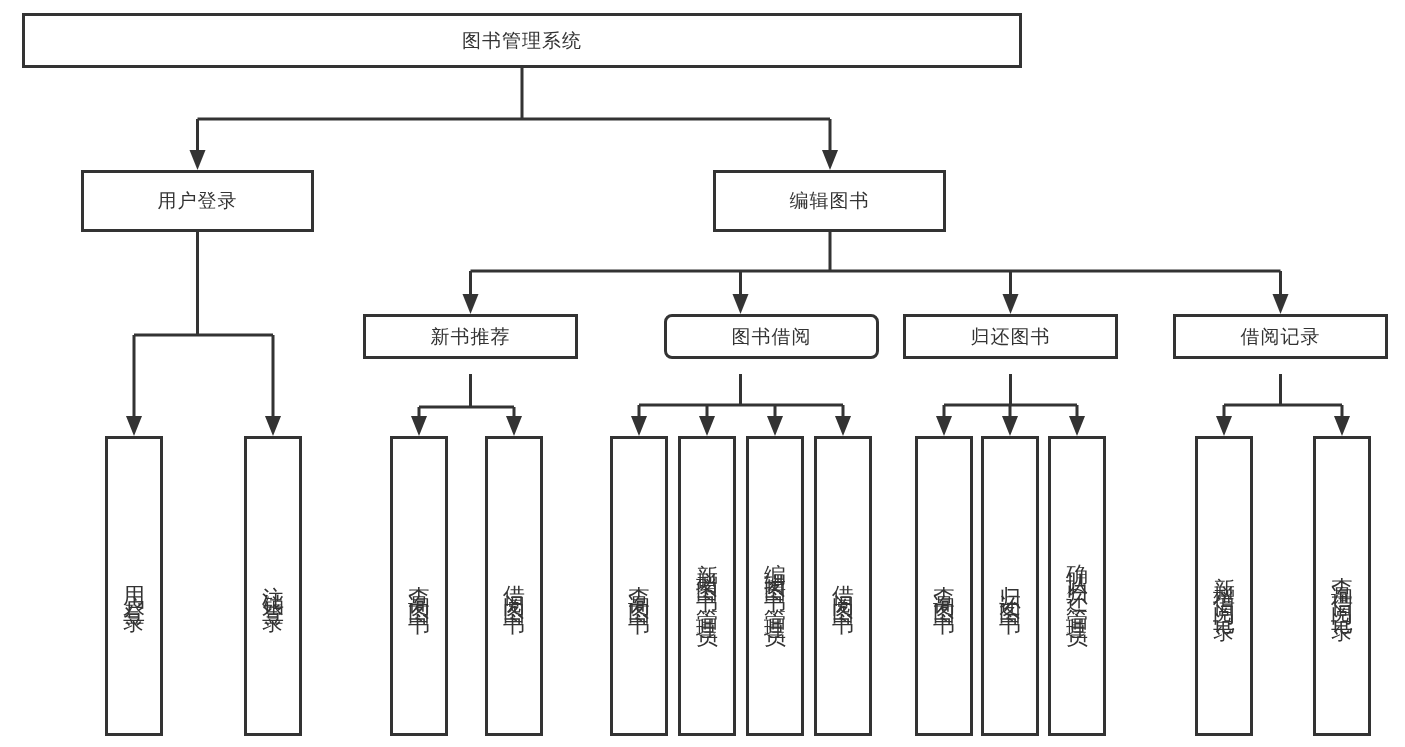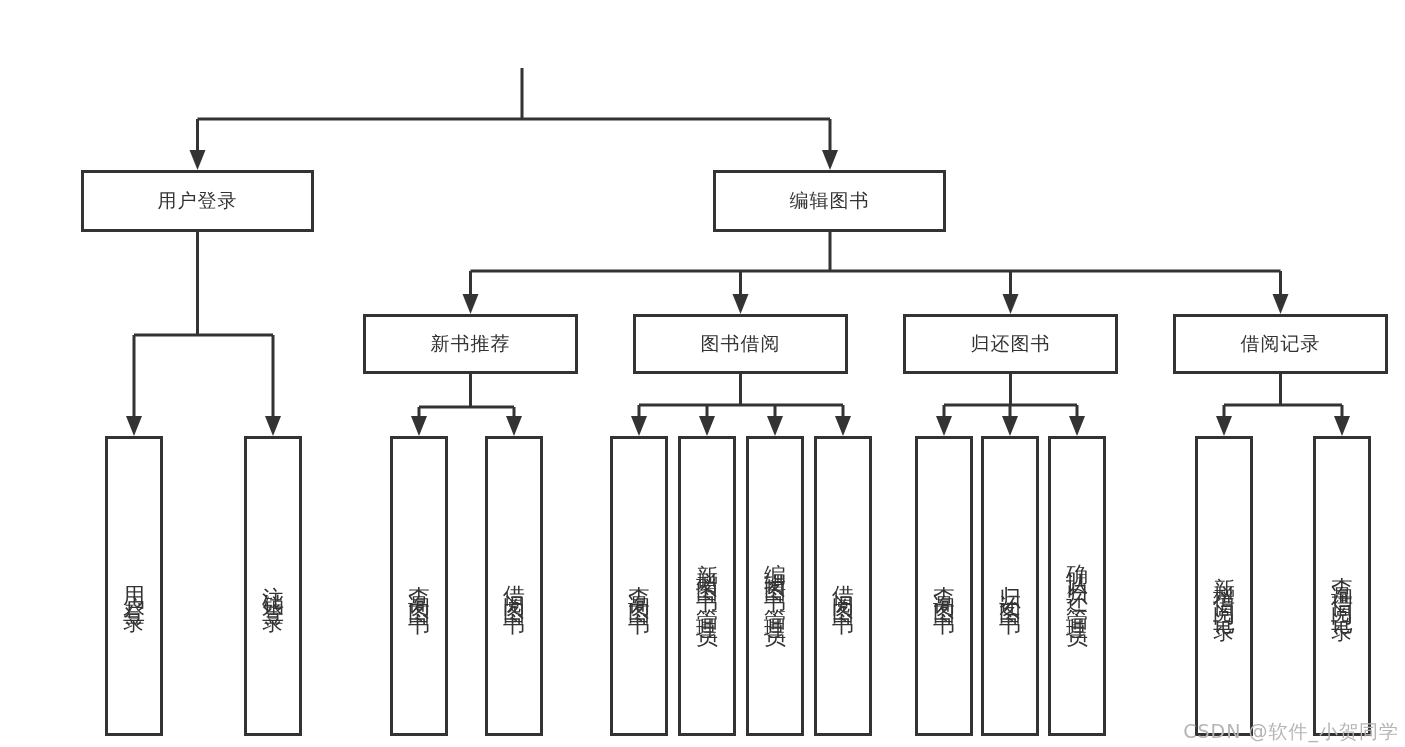--- a/index.html
+++ b/index.html
@@ -36,21 +36,21 @@
     z-index: 2;
   }
   .hnode {
     font-size: 19px;
     letter-spacing: 1px;
   }
   .root-node {
     left: 22px; top: 13px; width: 1000px; height: 55px;
   }
   .l2 { top: 170px; width: 233px; height: 62px; }
-  .l3 { top: 314px; width: 215px; height: 60px; }
+  .l3 { top: 314px; width: 215px; height: 45px; }
   .vnode {
     top: 436px; width: 58px; height: 300px;
   }
   .vnode .vtext {
     writing-mode: vertical-rl;
     text-orientation: mixed;
     font-size: 22px;
     letter-spacing: 9px;
     line-height: 1;
     color: #333333;
@@ -103,32 +103,35 @@
       <polygon points="767,416 783,416 775,436"></polygon>
       <polygon points="835,416 851,416 843,436"></polygon>
       <polygon points="936,416 952,416 944,436"></polygon>
       <polygon points="1002,416 1018,416 1010,436"></polygon>
       <polygon points="1069,416 1085,416 1077,436"></polygon>
       <polygon points="1216,416 1232,416 1224,436"></polygon>
       <polygon points="1334,416 1350,416 1342,436"></polygon>
     </g>
   </svg>
 
+  <div class="node hnode root-node">
+    <span>图书管理系统</span>
+  </div>
 
   <div class="node hnode l2" style="left:81px;">
     <span>用户登录</span>
   </div>
   <div class="node hnode l2" style="left:713px;">
     <span>编辑图书</span>
   </div>
 
   <div class="node hnode l3" style="left:363px;">
     <span>新书推荐</span>
   </div>
-  <div class="node hnode l3" style="left:633px;">
+  <div class="node hnode l3" style="left:664px;border-radius:8px;">
     <span>图书借阅</span>
   </div>
   <div class="node hnode l3" style="left:903px;">
     <span>归还图书</span>
   </div>
   <div class="node hnode l3" style="left:1173px;">
     <span>借阅记录</span>
   </div>
 
   <div class="node vnode" style="left:105px;">
@@ -168,15 +171,14 @@
     <span class="vtext">确认归还（管理员）</span>
   </div>
 
   <div class="node vnode" style="left:1195px;">
     <span class="vtext">新增借阅记录</span>
   </div>
   <div class="node vnode" style="left:1313px;">
     <span class="vtext">查询借阅记录</span>
   </div>
 
-  <div class="watermark">CSDN @软件_小贺同学</div>
 
 </div>
 
 </body></html>

